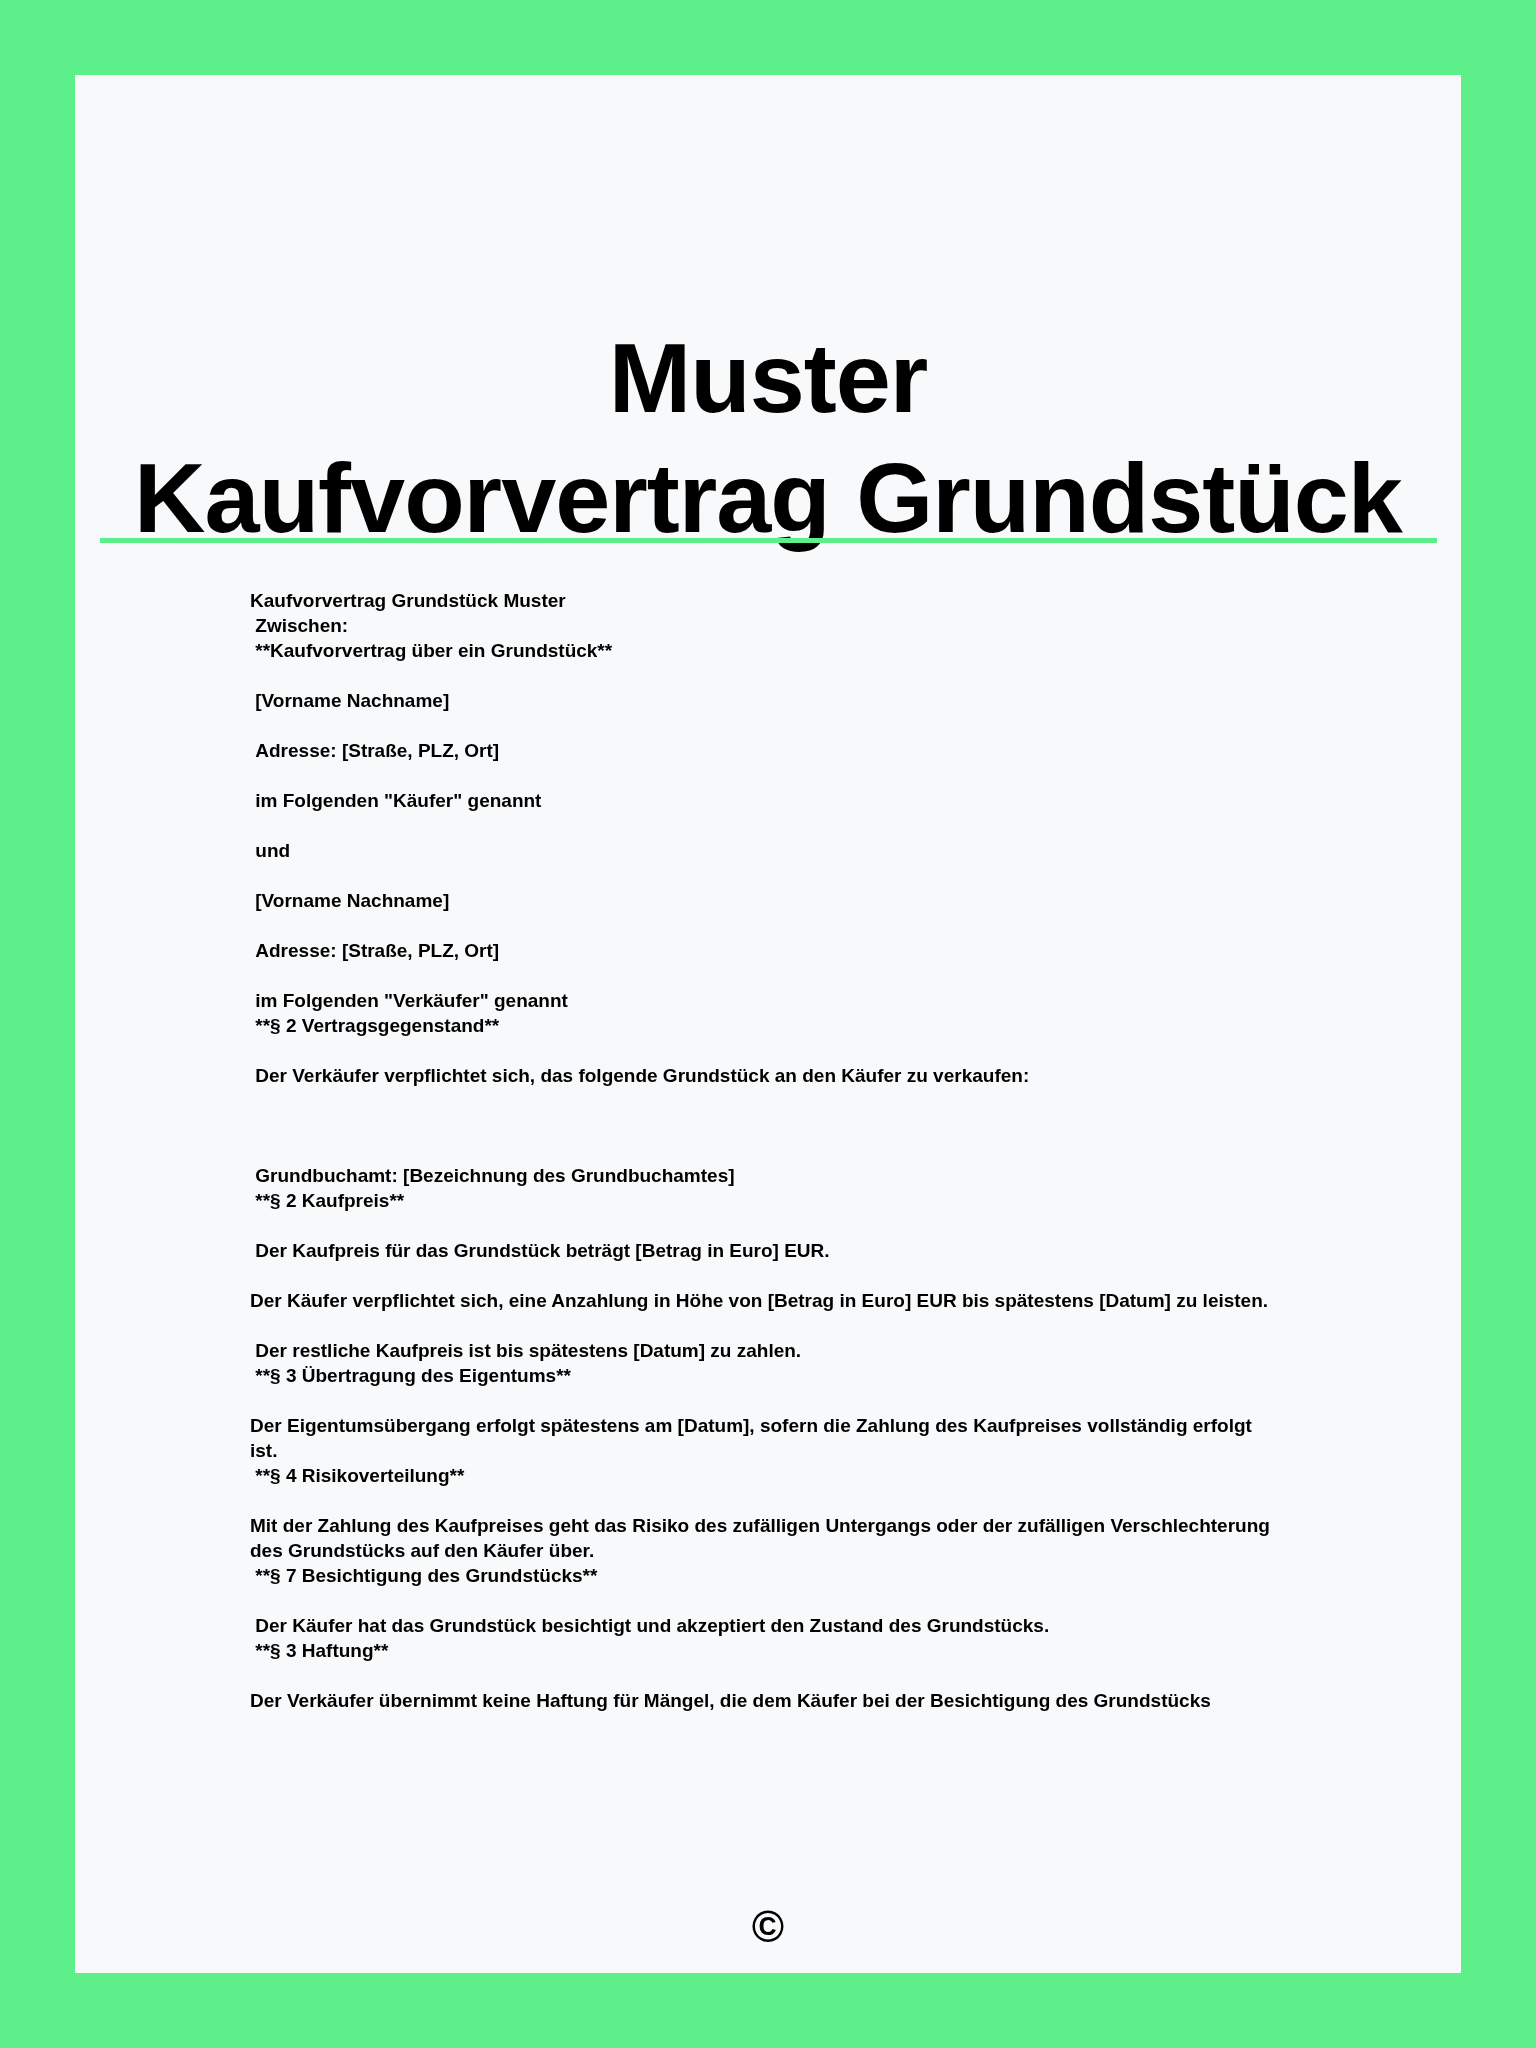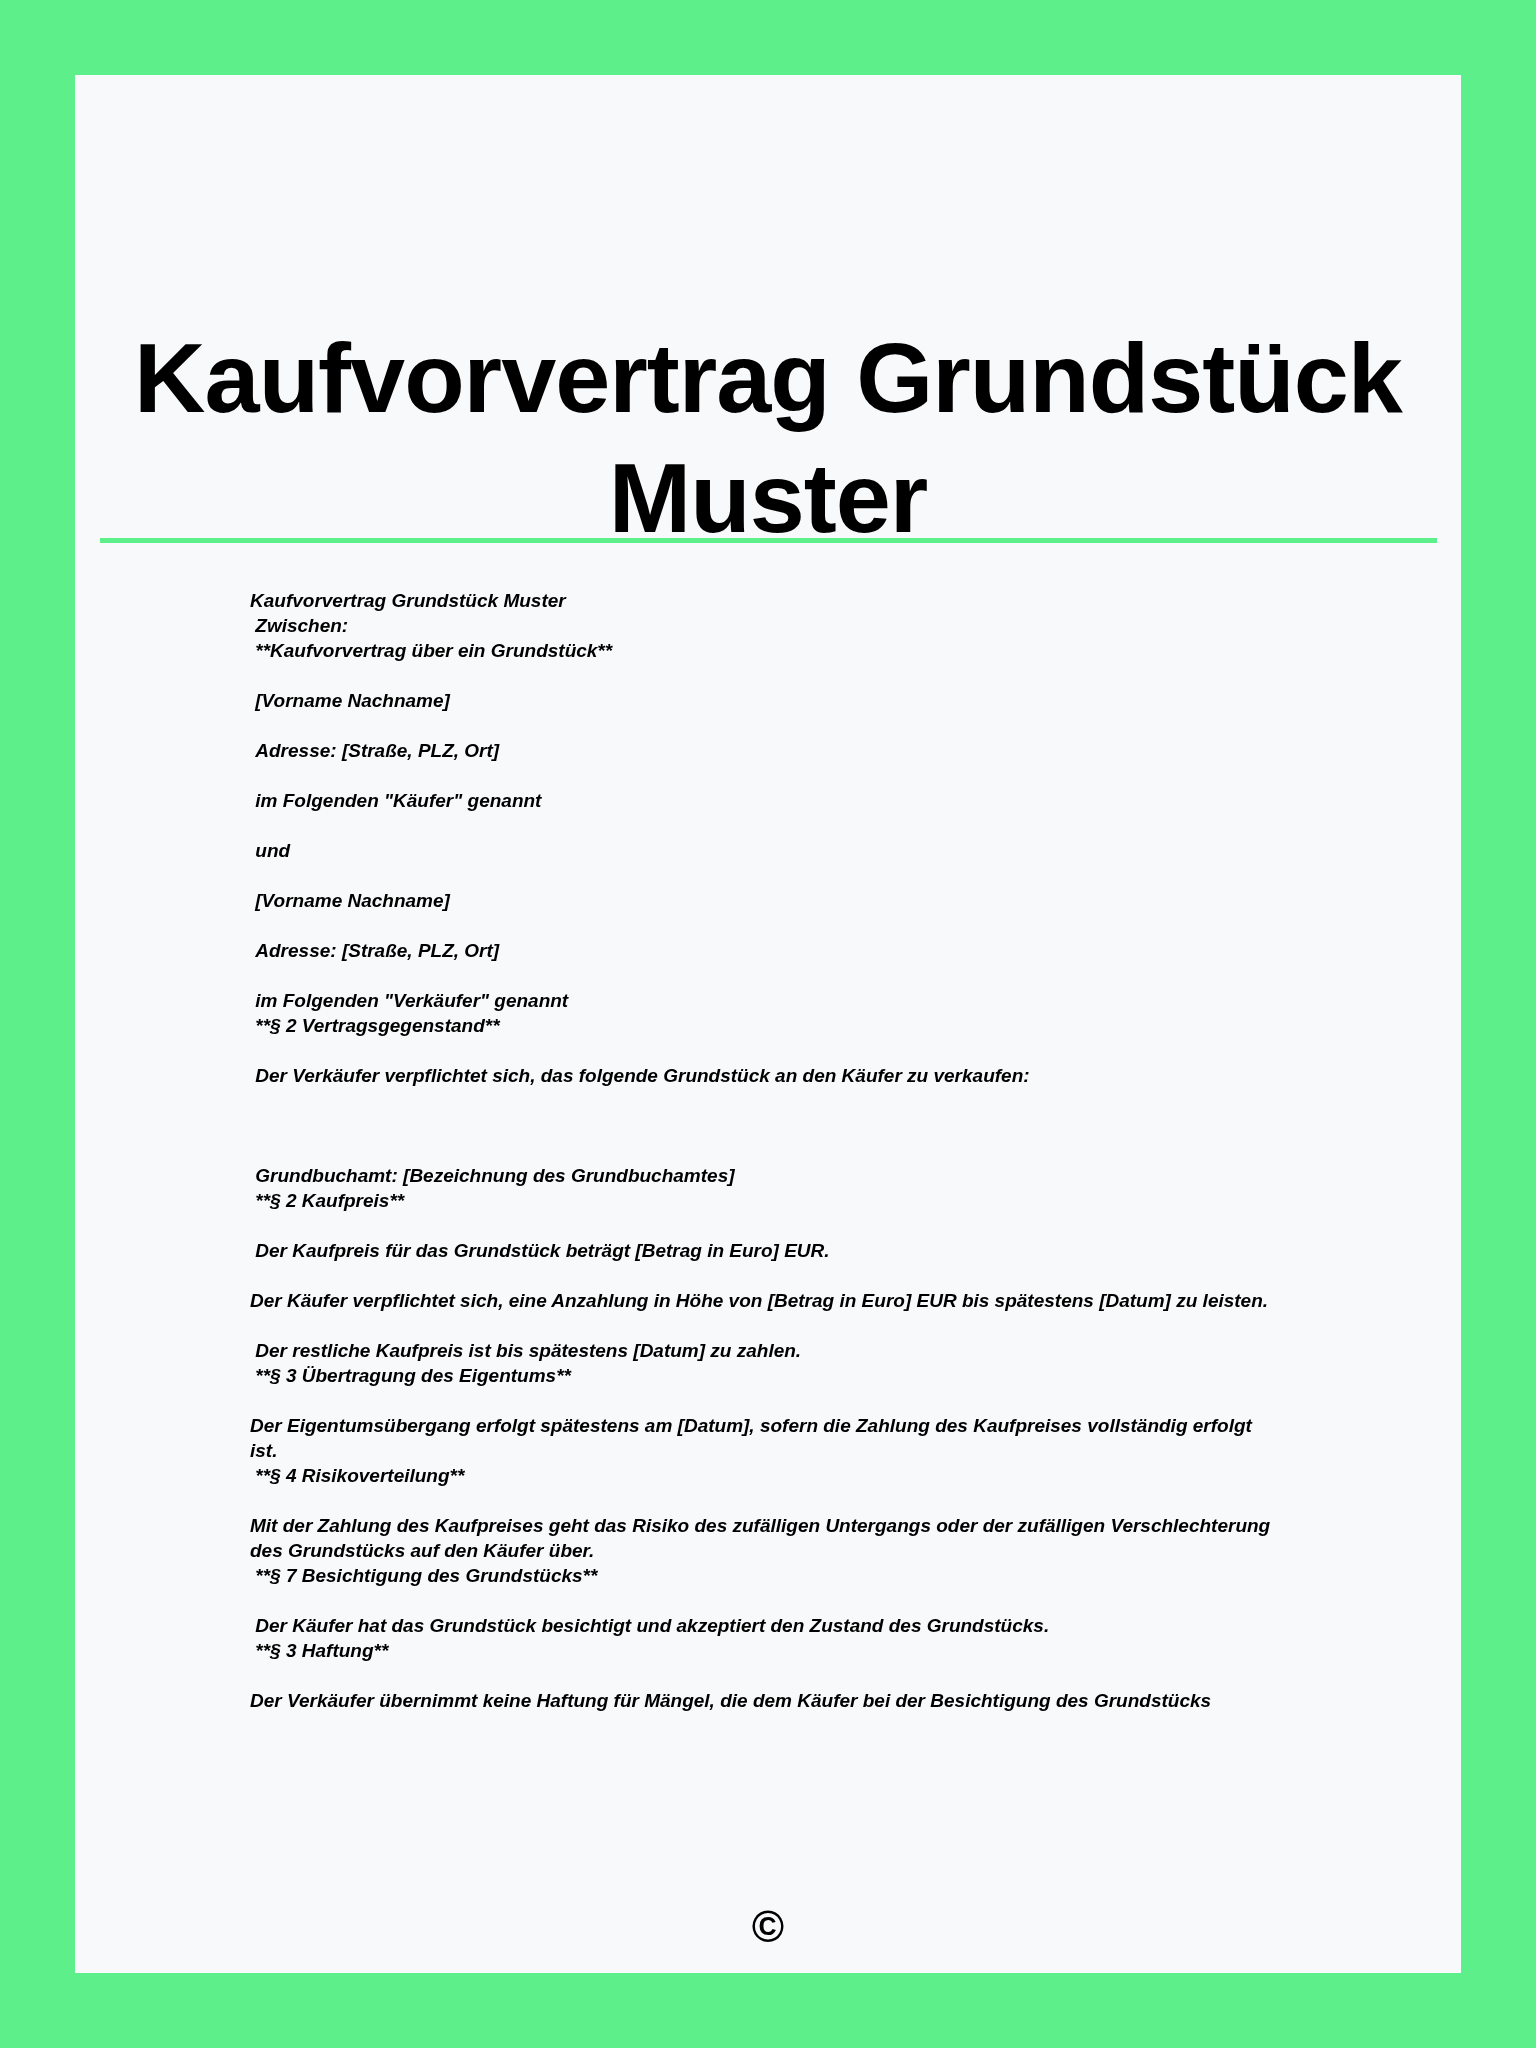--- a/index.html
+++ b/index.html
@@ -51,40 +51,39 @@
     width: 1030px;
     height: 1325px;
     overflow: hidden;
     font-size: 19px;
     font-weight: bold;
     line-height: 25px;
   }
   .line {
     white-space: pre-wrap;
     min-height: 25px;
-    font-style: italic;
   }
   .copyright {
     position: absolute;
     left: 0;
     width: 1386px;
     top: 1826px;
     text-align: center;
     font-size: 44px;
     line-height: 52px;
     font-weight: bold;
   }
 </style>
 </head>
 <body>
 
 <div class="card">
   <h1 class="title">
+    <span>Muster</span>
     <span>Kaufvorvertrag Grundstück</span>
-    <span>Muster</span>
   </h1>
 
   <div class="divider"></div>
 
   <div class="body-text" id="body-text">
       <div class="line">Kaufvorvertrag Grundstück Muster</div>
       <div class="line"> Zwischen:</div>
       <div class="line"> **Kaufvorvertrag über ein Grundstück**</div>
       <div class="line"></div>
       <div class="line"> [Vorname Nachname]</div>

